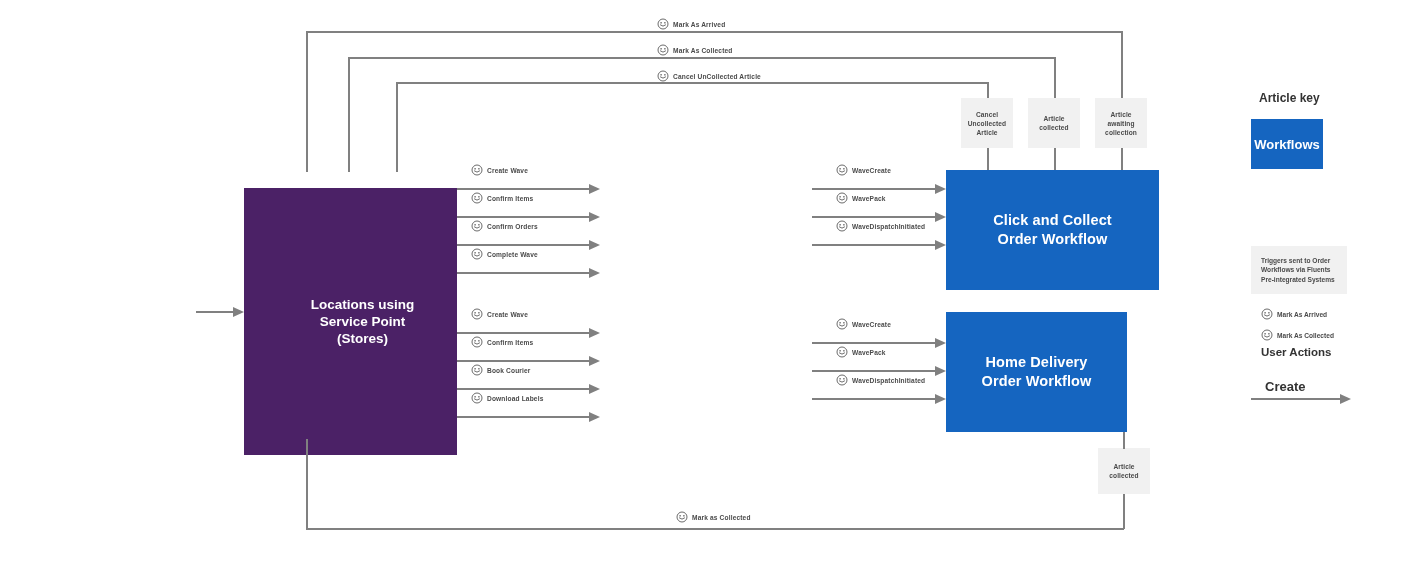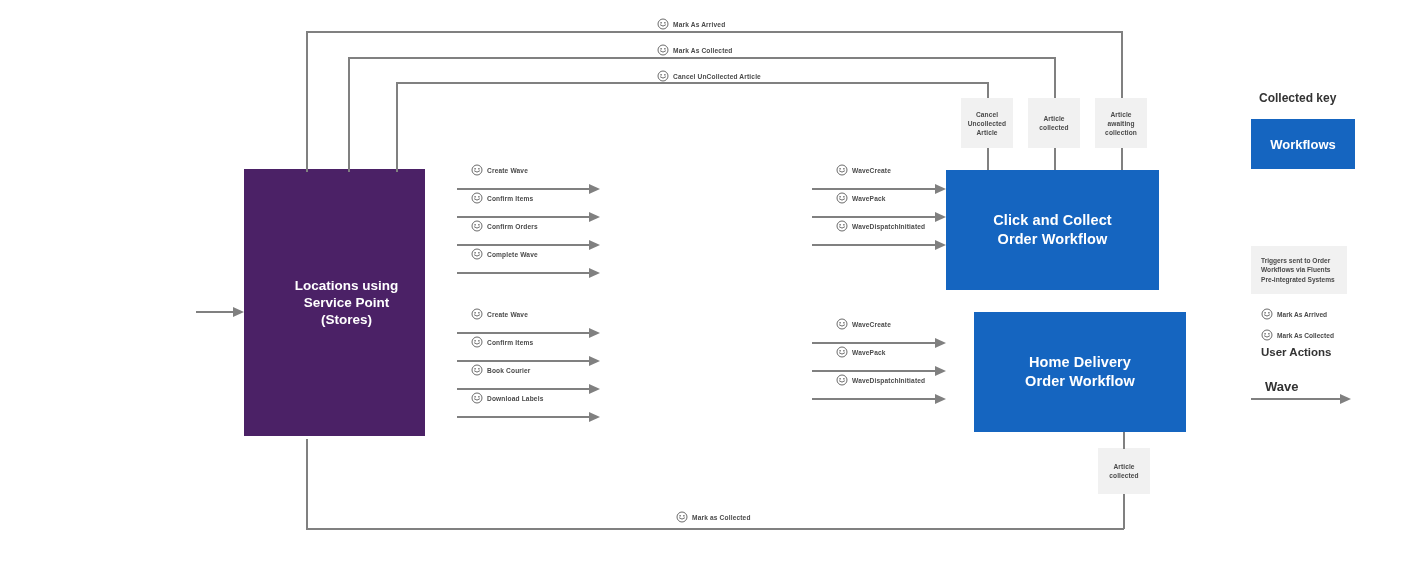--- a/index.html
+++ b/index.html
@@ -50,27 +50,27 @@
   .evt-label{position:absolute;font-weight:bold;font-size:13px;color:#333;}
 </style>
 </head>
 <body>
 
 <div id="canvas">
     <div class="farrow" style="left: 196px; top: 303px; width: 48px;">
       <div class="shaft" style="width: 37px;"></div>
       <div class="head" style="left: 37px;"></div>
     </div>
-    <div class="node purple-box" style="left: 244px; top: 169px; width: 181px; height: 267px; padding-left: 24px;">
+    <div class="node purple-box" style="left: 244px; top: 188px; width: 213px; height: 267px; padding-left: 24px;">
       <div>Locations using<br>Service Point<br>(Stores)</div>
     </div>
     <div class="node blue-box" style="left: 946px; top: 170px; width: 213px; height: 120px;">
       <div>Click and Collect<br>Order Workflow</div>
     </div>
-    <div class="node blue-box" style="left: 974px; top: 312px; width: 212px; height: 120px;">
+    <div class="node blue-box" style="left: 946px; top: 312px; width: 181px; height: 120px;">
       <div>Home Delivery<br>Order Workflow</div>
     </div>
     <div class="node gray-box" style="left: 961px; top: 98px; width: 52px; height: 50px;">
       <div>Cancel<br>Uncollected<br>Article</div>
     </div>
     <div class="node gray-box" style="left: 1028px; top: 98px; width: 52px; height: 50px;">
       <div>Article<br>collected</div>
     </div>
     <div class="node gray-box" style="left: 1095px; top: 98px; width: 52px; height: 50px;">
       <div>Article<br>awaiting<br>collection</div>
@@ -305,22 +305,22 @@
     </div>
     <div class="alabel" style="left: 836px; top: 374px;">
       <svg class="smiley" viewBox="0 0 24 24">
         <circle cx="12" cy="12" r="10" fill="none" stroke="#6b6b6b" stroke-width="2"></circle>
         <circle cx="8.2" cy="9.5" r="1.7" fill="#6b6b6b"></circle>
         <circle cx="15.8" cy="9.5" r="1.7" fill="#6b6b6b"></circle>
         <path d="M6.8 14 Q12 19 17.2 14" fill="none" stroke="#6b6b6b" stroke-width="2" stroke-linecap="round"></path>
       </svg>
       <span class="txt">WaveDispatchInitiated</span>
     </div>
-    <div class="key-title" style="left: 1259px; top: 91px;">Collected key</div>
-    <div class="node" style="left: 1251px; top: 119px; width: 104px; height: 50px; background: rgb(21, 101, 192);">
+    <div class="key-title" style="left: 1259px; top: 91px;">Article key</div>
+    <div class="node" style="left: 1251px; top: 119px; width: 72px; height: 50px; background: rgb(21, 101, 192);">
       <div class="key-blue">Workflows</div>
     </div>
     <div class="key-gray" style="position: absolute; left: 1251px; top: 246px; width: 96px; height: 48px;">
       <div>Triggers sent to Order<br>Workflows via Fluents<br>Pre-integrated Systems</div>
     </div>
     <div class="key-item" style="left: 1261px; top: 308px;">
       <svg class="smiley" viewBox="0 0 24 24">
         <circle cx="12" cy="12" r="10" fill="none" stroke="#6b6b6b" stroke-width="2"></circle>
         <circle cx="8.2" cy="9.5" r="1.7" fill="#6b6b6b"></circle>
         <circle cx="15.8" cy="9.5" r="1.7" fill="#6b6b6b"></circle>
@@ -331,18 +331,18 @@
     <div class="key-item" style="left: 1261px; top: 329px;">
       <svg class="smiley" viewBox="0 0 24 24">
         <circle cx="12" cy="12" r="10" fill="none" stroke="#6b6b6b" stroke-width="2"></circle>
         <circle cx="8.2" cy="9.5" r="1.7" fill="#6b6b6b"></circle>
         <circle cx="15.8" cy="9.5" r="1.7" fill="#6b6b6b"></circle>
         <path d="M6.8 14 Q12 19 17.2 14" fill="none" stroke="#6b6b6b" stroke-width="2" stroke-linecap="round"></path>
       </svg>
       <span class="txt">Mark As Collected</span>
     </div>
     <div class="key-sub" style="left: 1261px; top: 346px;">User Actions</div>
-    <div class="evt-label" style="left: 1265px; top: 379px;">Wave</div>
+    <div class="evt-label" style="left: 1265px; top: 379px;">Create</div>
     <div class="farrow" style="left: 1251px; top: 390px; width: 100px;">
       <div class="shaft" style="width: 89px;"></div>
       <div class="head" style="left: 89px;"></div>
     </div>
   </div>
 
 </body></html>

